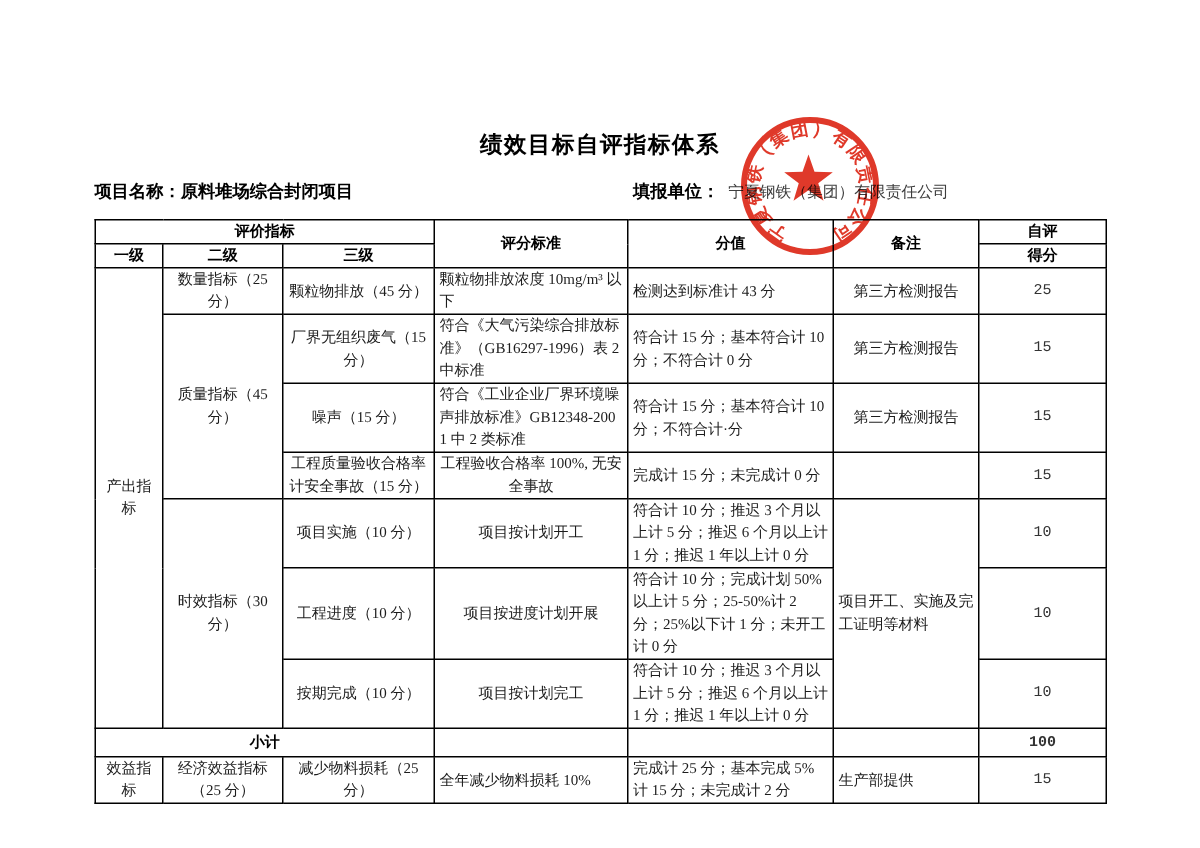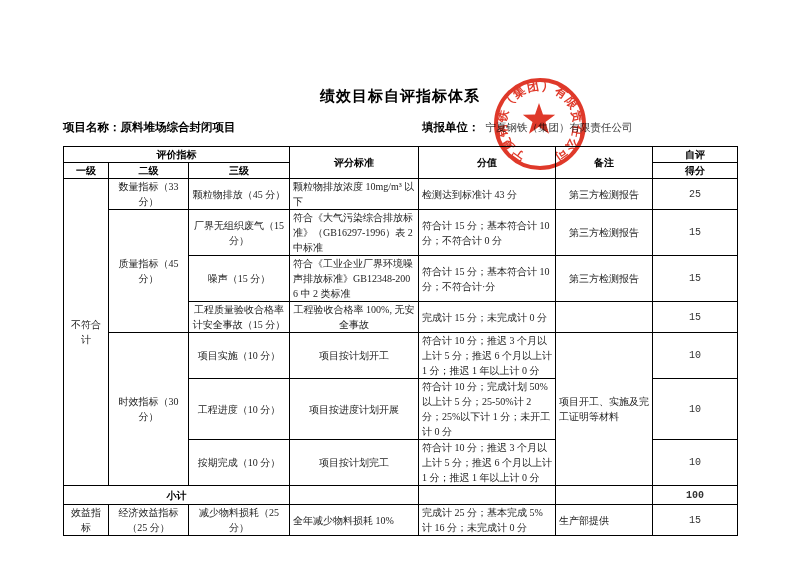--- a/index.html
+++ b/index.html
@@ -74,41 +74,41 @@
         <td class="hd">自评</td>
       </tr>
       <tr style="height:14px">
         <td class="hd">一级</td>
         <td class="hd">二级</td>
         <td class="hd">三级</td>
         <td class="hd">得分</td>
       </tr>
 
       <tr style="height:22px">
-        <td class="c" rowspan="7">不符合计</td>
-        <td class="c">数量指标（33 分）</td>
+        <td class="c" rowspan="7">产出指标</td>
+        <td class="c">数量指标（25 分）</td>
         <td class="c">颗粒物排放（45 分）</td>
         <td class="l">颗粒物排放浓度 10mg/m³ 以下</td>
         <td class="l">检测达到标准计 43 分</td>
         <td class="c">第三方检测报告</td>
         <td class="num">25</td>
       </tr>
 
       <tr style="height:30px">
         <td class="c" rowspan="3">质量指标（45 分）</td>
         <td class="c">厂界无组织废气（15 分）</td>
         <td class="l">符合《大气污染综合排放标准》（GB16297-1996）表 2 中标准</td>
         <td class="l">符合计 15 分；基本符合计 10 分；不符合计 0 分</td>
         <td class="c">第三方检测报告</td>
         <td class="num">15</td>
       </tr>
 
       <tr style="height:31px">
         <td class="c">噪声（15 分）</td>
-        <td class="l">符合《工业企业厂界环境噪声排放标准》GB12348-2006 中 2 类标准</td>
+        <td class="l">符合《工业企业厂界环境噪声排放标准》GB12348-2001 中 2 类标准</td>
         <td class="l">符合计 15 分；基本符合计 10 分；不符合计·分</td>
         <td class="c">第三方检测报告</td>
         <td class="num">15</td>
       </tr>
 
       <tr style="height:31px">
         <td class="c">工程质量验收合格率计安全事故（15 分）</td>
         <td class="c">工程验收合格率 100%, 无安全事故</td>
         <td class="l">完成计 15 分；未完成计 0 分</td>
         <td class="c"></td>
@@ -144,21 +144,21 @@
         <td></td>
         <td></td>
         <td class="num" style="font-weight:700">100</td>
       </tr>
 
       <tr style="height:31px">
         <td class="c">效益指标</td>
         <td class="c">经济效益指标（25 分）</td>
         <td class="c">减少物料损耗（25 分）</td>
         <td class="l">全年减少物料损耗 10%</td>
-        <td class="l">完成计 25 分；基本完成 5%计 16 分；未完成计 0 分</td>
+        <td class="l">完成计 25 分；基本完成 5%计 15 分；未完成计 2 分</td>
         <td class="l">生产部提供</td>
         <td class="num">15</td>
       </tr>
     </tbody>
   </table>
 
   <svg class="stamp" width="110" height="110" viewBox="0 0 110 110" aria-hidden="true">
     <circle cx="55" cy="55" r="44" fill="none" stroke="#dd2817" stroke-width="4"></circle>
     <polygon fill="#dd2817" points="54,34 58,45.5 70.2,45.8 60.5,53.1 64,64.8 54,57.8 44,64.8 47.5,53.1 37.8,45.8 50,45.5"></polygon>
     <defs>

